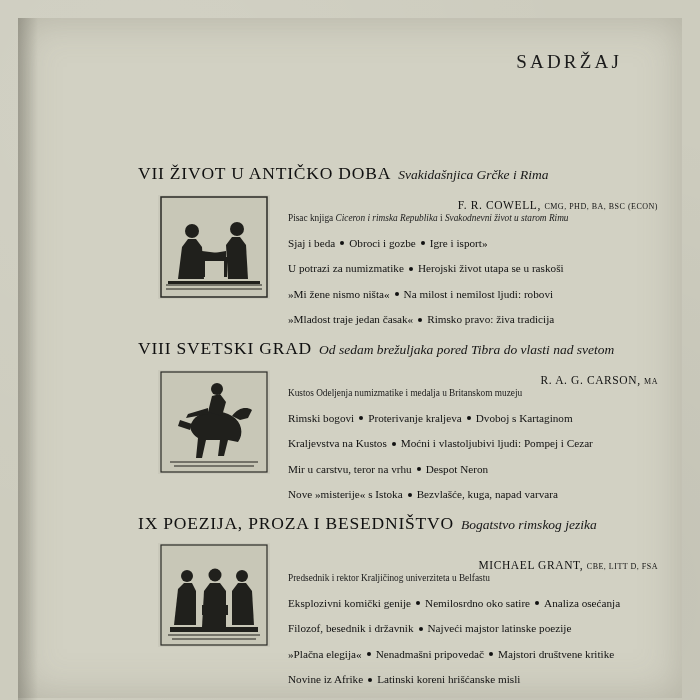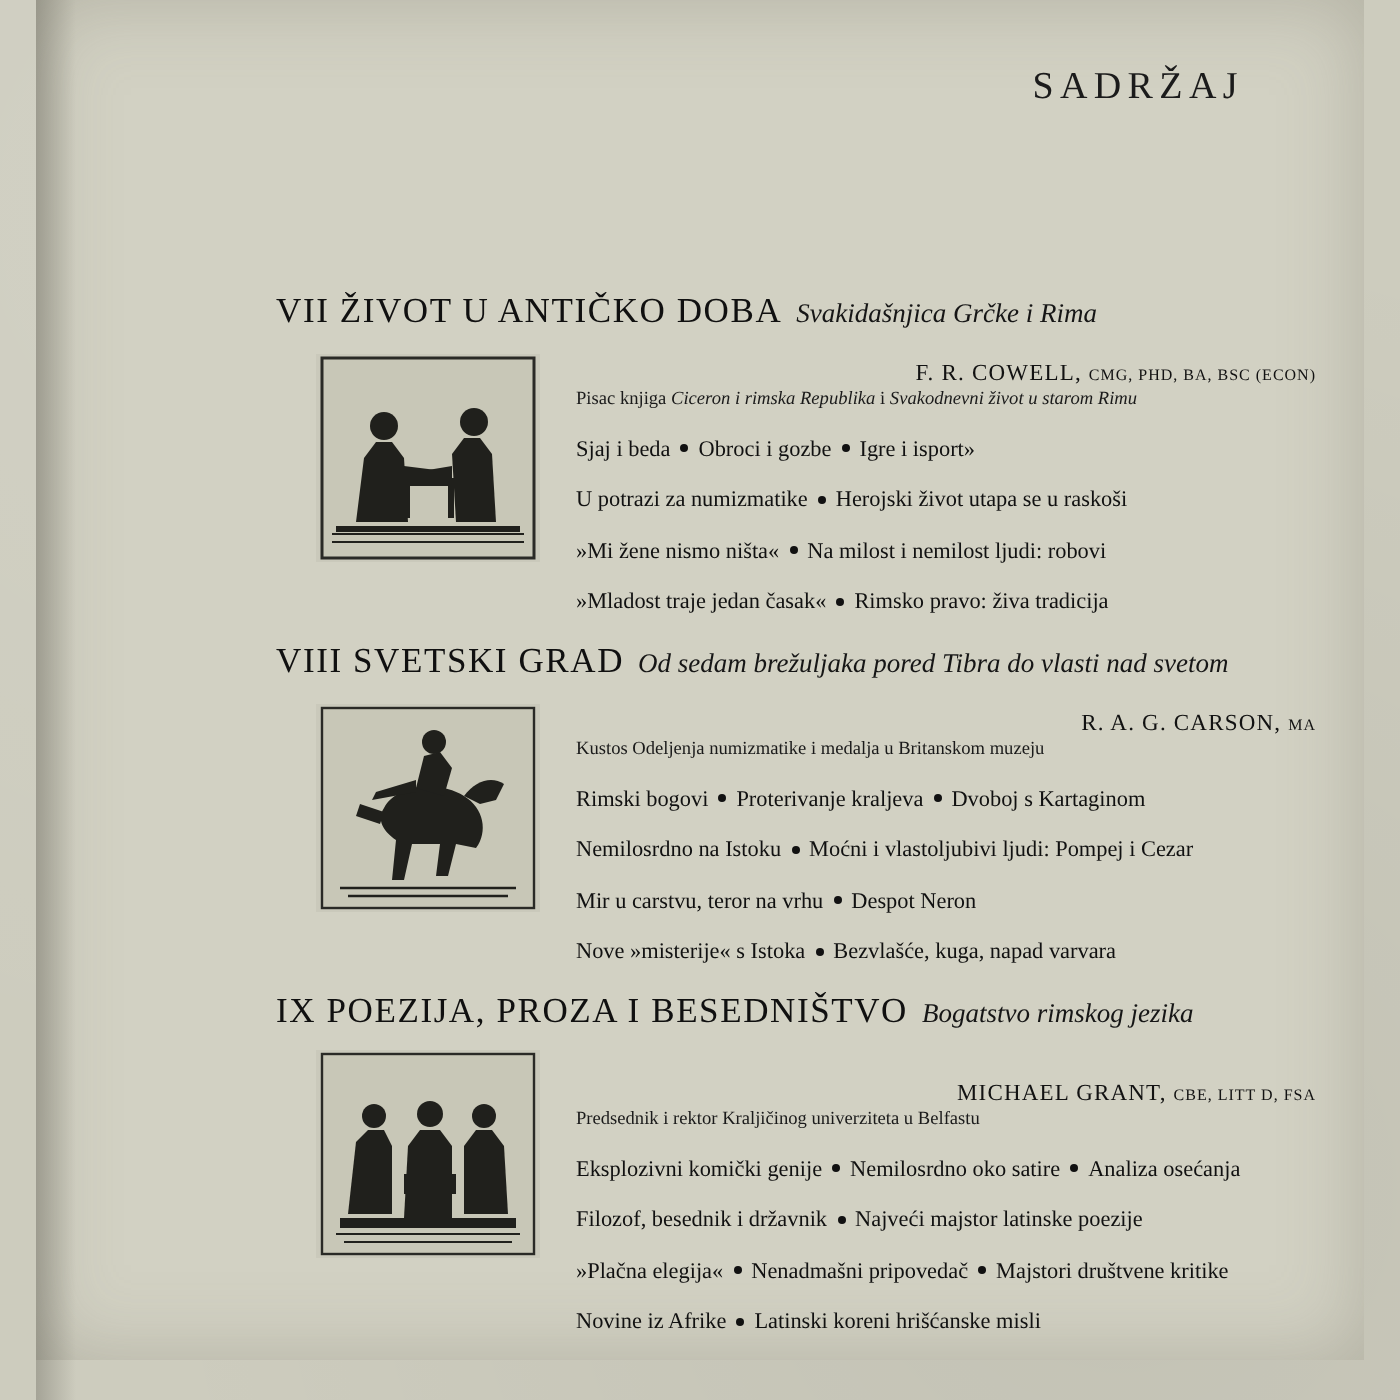--- a/index.html
+++ b/index.html
@@ -18,21 +18,21 @@
     width: 700px;
     height: 700px;
     background: #cdccbe;
     background-image:
       radial-gradient(circle at 20% 15%, rgba(255,255,255,0.10), rgba(255,255,255,0) 55%),
       radial-gradient(circle at 80% 85%, rgba(0,0,0,0.05), rgba(0,0,0,0) 60%);
   }
   .paper {
     position: absolute;
     left: 18px;
-    top: 0;
+    top: 18px;
     width: 664px;
     height: 680px;
     background: #d2d1c3;
     box-shadow: inset 0 0 40px rgba(120,118,104,0.35);
   }
   .header-title {
     position: absolute;
     right: 60px;
     top: 33px;
     font-size: 19px;
@@ -218,21 +218,21 @@
           <span class="post">MA</span>
         </div>
         <div class="author-desc">
           <span>Kustos Odeljenja numizmatike i medalja u Britanskom muzeju</span>
         </div>
 
         <div class="topic">
           <span>Rimski bogovi</span><span class="dot"></span><span>Proterivanje kraljeva</span><span class="dot"></span><span>Dvoboj s Kartaginom</span>
         </div>
         <div class="topic">
-          <span>Nemilosrdno na Istoku</span><span class="dot"></span><span>Moćni i vlastoljubivi ljudi: Pompej i Cezar</span>
+          <span>Kraljevstva na Kustos</span><span class="dot"></span><span>Moćni i vlastoljubivi ljudi: Pompej i Cezar</span>
         </div>
         <div class="topic">
           <span>Mir u carstvu, teror na vrhu</span><span class="dot"></span><span>Despot Neron</span>
         </div>
         <div class="topic">
           <span>Nove »misterije« s Istoka</span><span class="dot"></span><span>Bezvlašće, kuga, napad varvara</span>
         </div>
       </div>
     </div>
 

